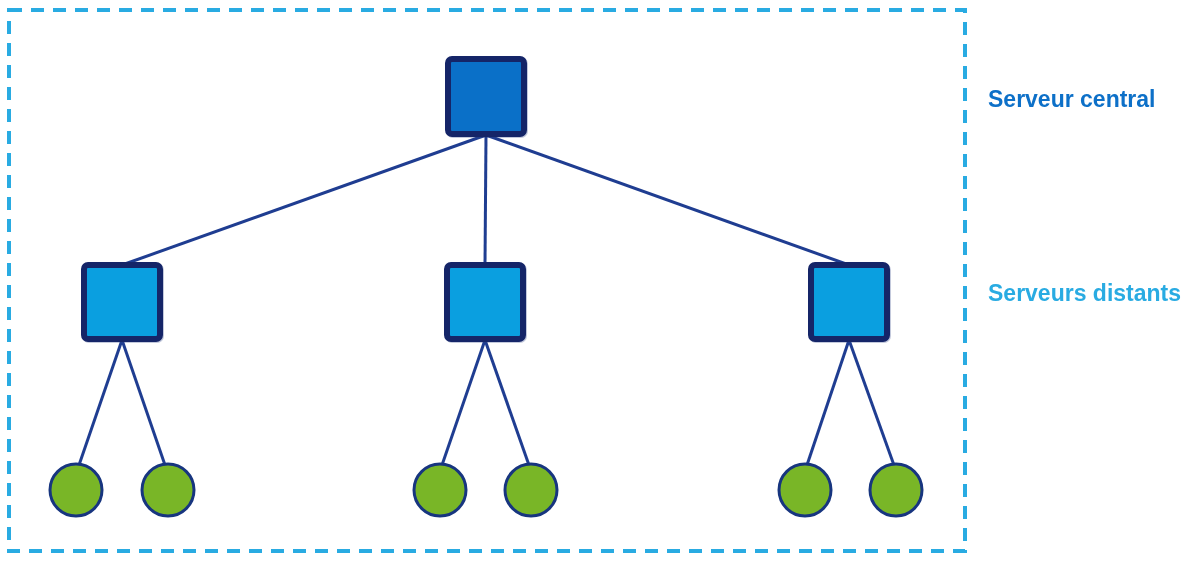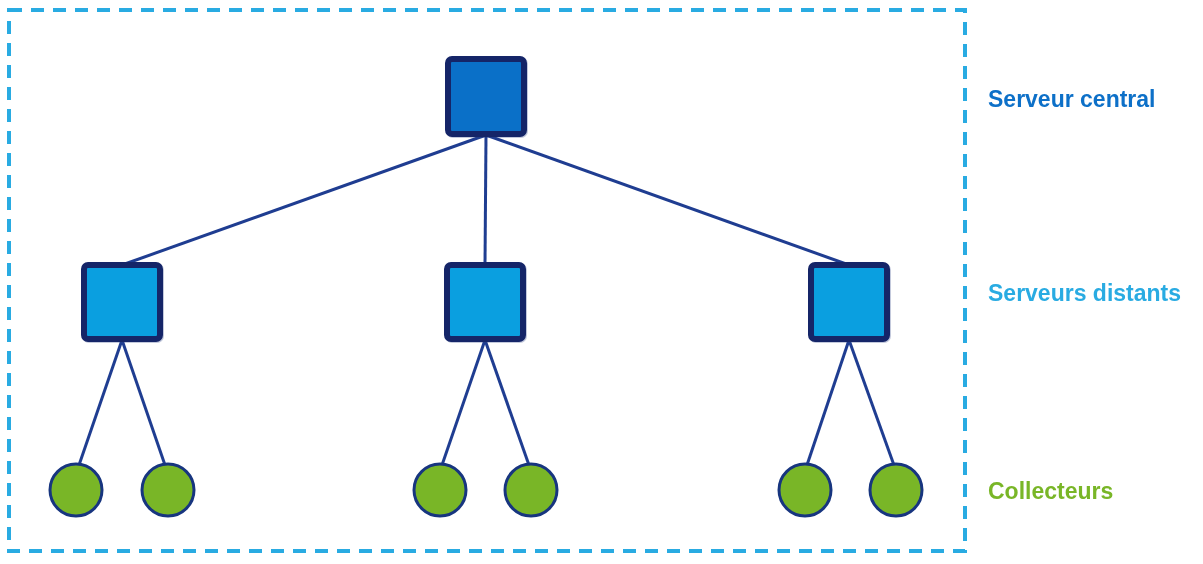--- a/index.html
+++ b/index.html
@@ -71,15 +71,14 @@
     <circle cx="440" cy="490" r="26" stroke-width="3" fill="#79b627" stroke="#17357f"></circle>
     <circle cx="531" cy="490" r="26" stroke-width="3" fill="#79b627" stroke="#17357f"></circle>
     <circle cx="805" cy="490" r="26" stroke-width="3" fill="#79b627" stroke="#17357f"></circle>
     <circle cx="896" cy="490" r="26" stroke-width="3" fill="#79b627" stroke="#17357f"></circle>
   </svg>
 
   <div class="tier-label label-remote" style="color: rgb(41, 171, 226);">Serveurs distants</div>
 
   <div class="tier-label label-central" style="color: rgb(13, 112, 200);">Serveur central</div>
 
-  <div class="tier-label label-collector" style="color: rgb(121, 182, 39);">Collecteurs</div>
 
 </div>
 
 </body></html>

